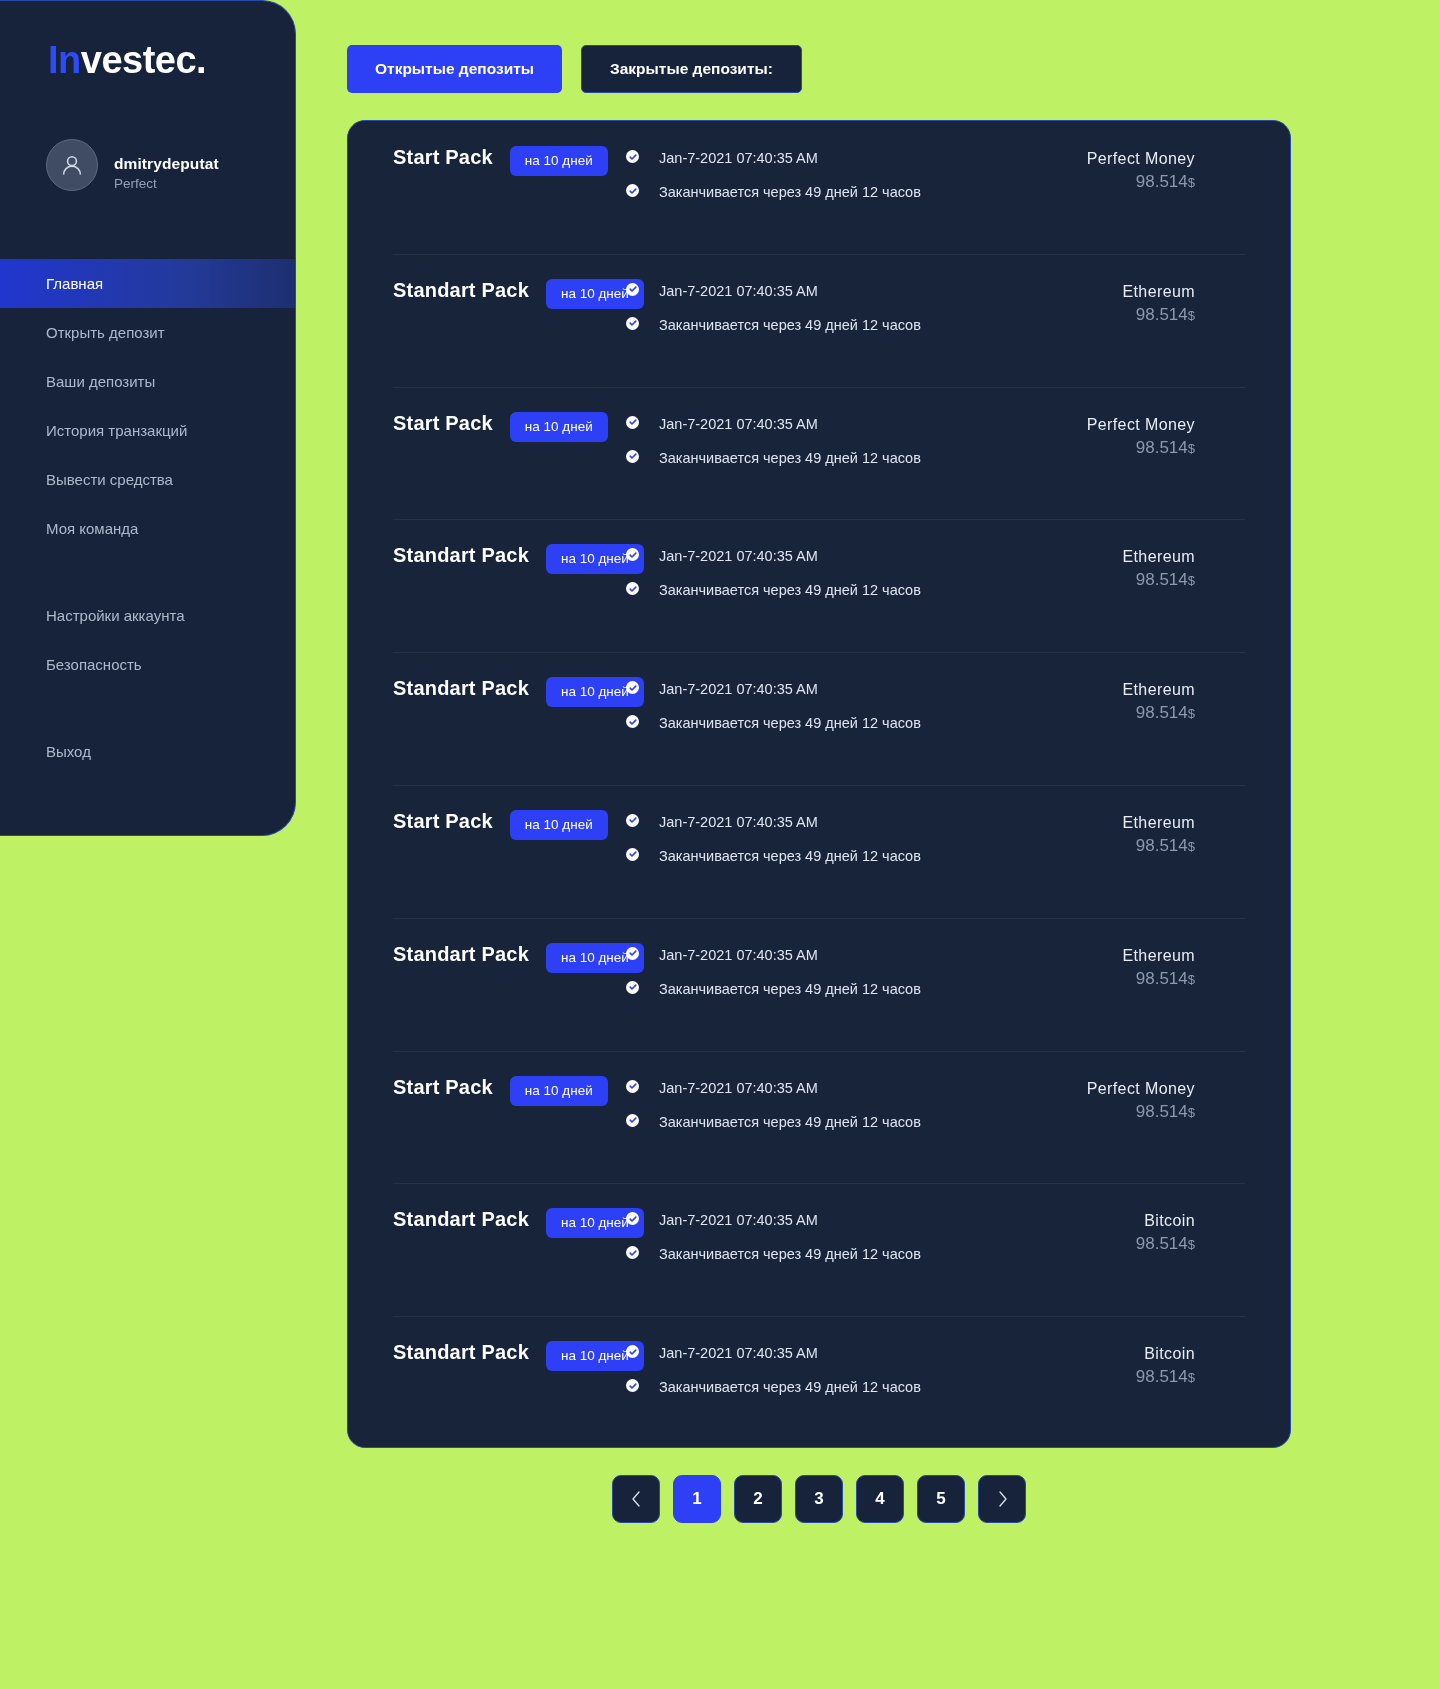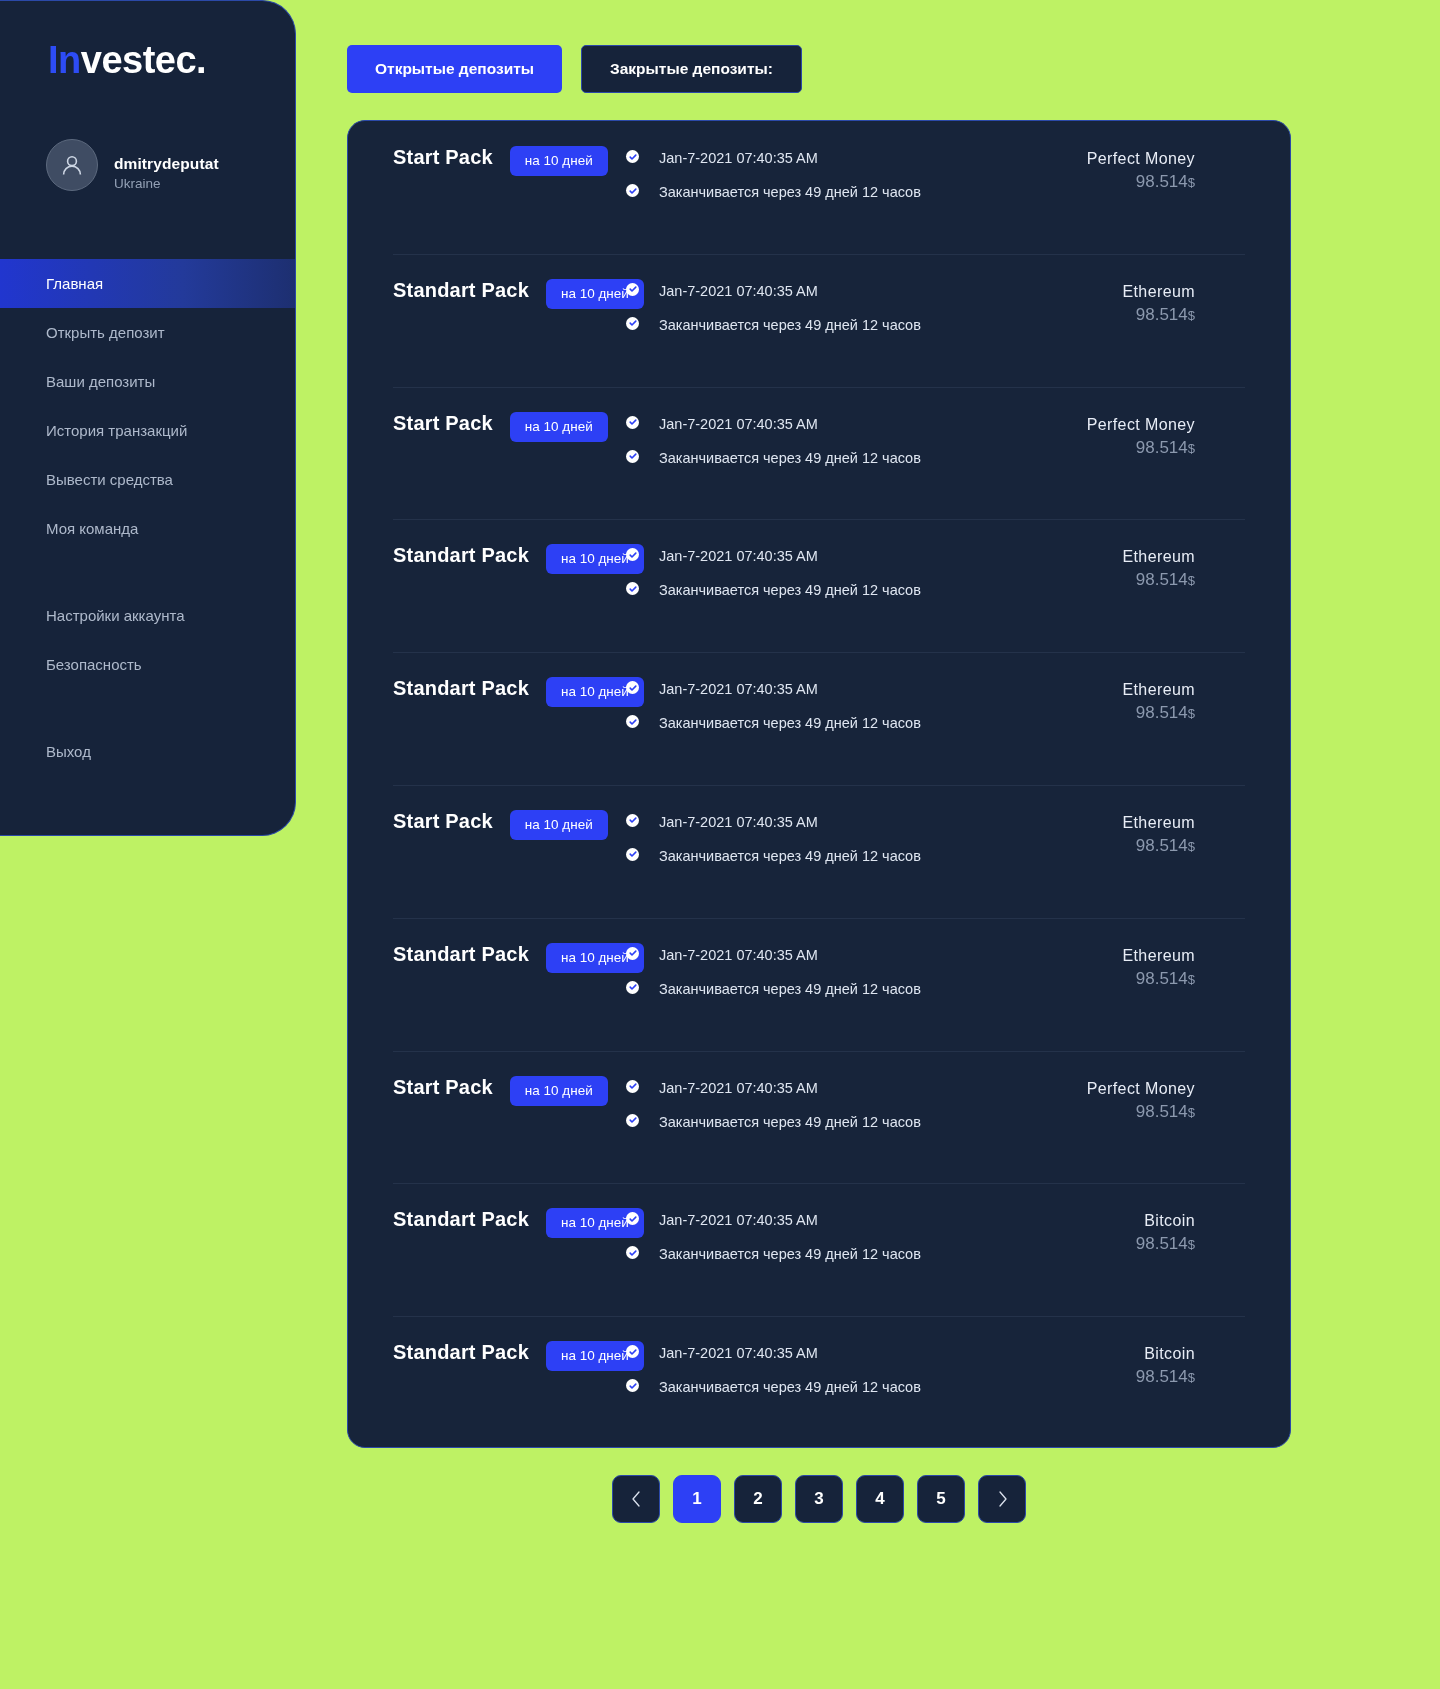--- a/index.html
+++ b/index.html
@@ -270,21 +270,21 @@
 
     <div class="profile">
       <div class="avatar">
         <svg width="26" height="26" viewBox="0 0 26 26">
           <circle cx="13" cy="9.2" r="4.4" fill="none" stroke="#cdd6e4" stroke-width="1.6"></circle>
           <path d="M4.6 22.5a8.4 8.4 0 0 1 16.8 0" fill="none" stroke="#cdd6e4" stroke-width="1.6"></path>
         </svg>
       </div>
       <div class="profile-text">
         <div class="profile-name">dmitrydeputat</div>
-        <div class="profile-country">Ukraine</div>
+        <div class="profile-country">Perfect</div>
       </div>
     </div>
 
     <nav class="nav">
       <div class="nav-item active">Главная</div>
       <div class="nav-item">Открыть депозит</div>
       <div class="nav-item">Ваши депозиты</div>
       <div class="nav-item">История транзакций</div>
       <div class="nav-item">Вывести средства</div>
       <div class="nav-item">Моя команда</div>

